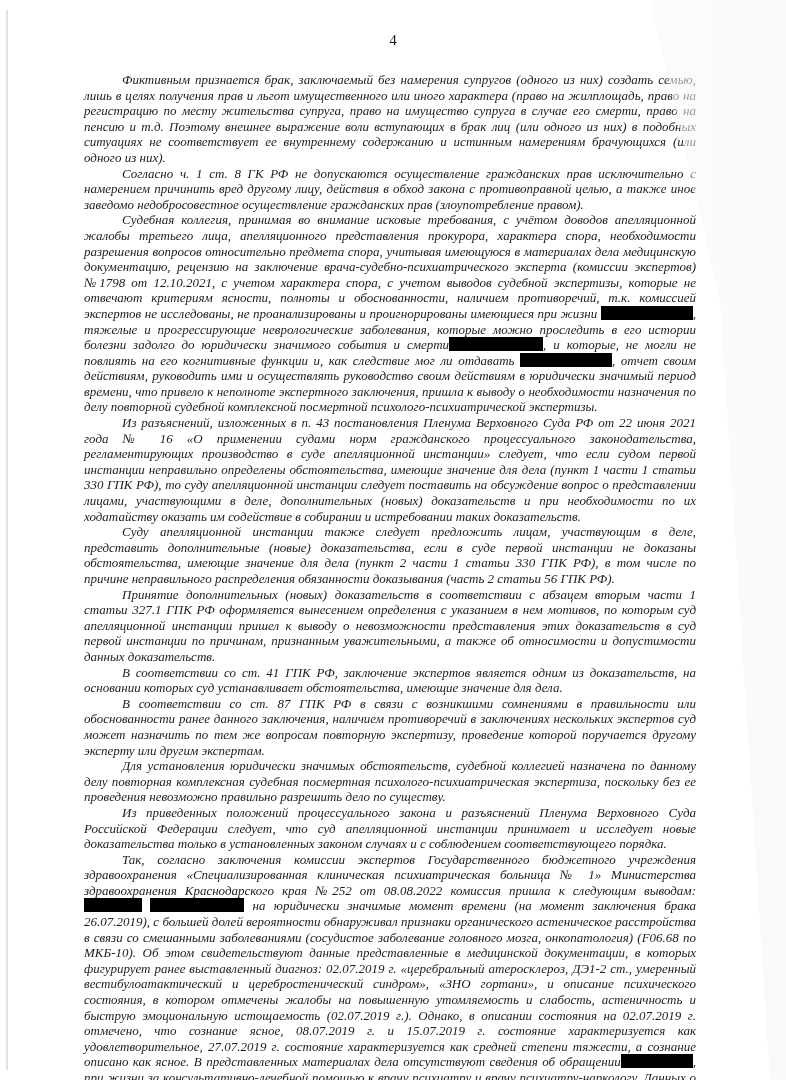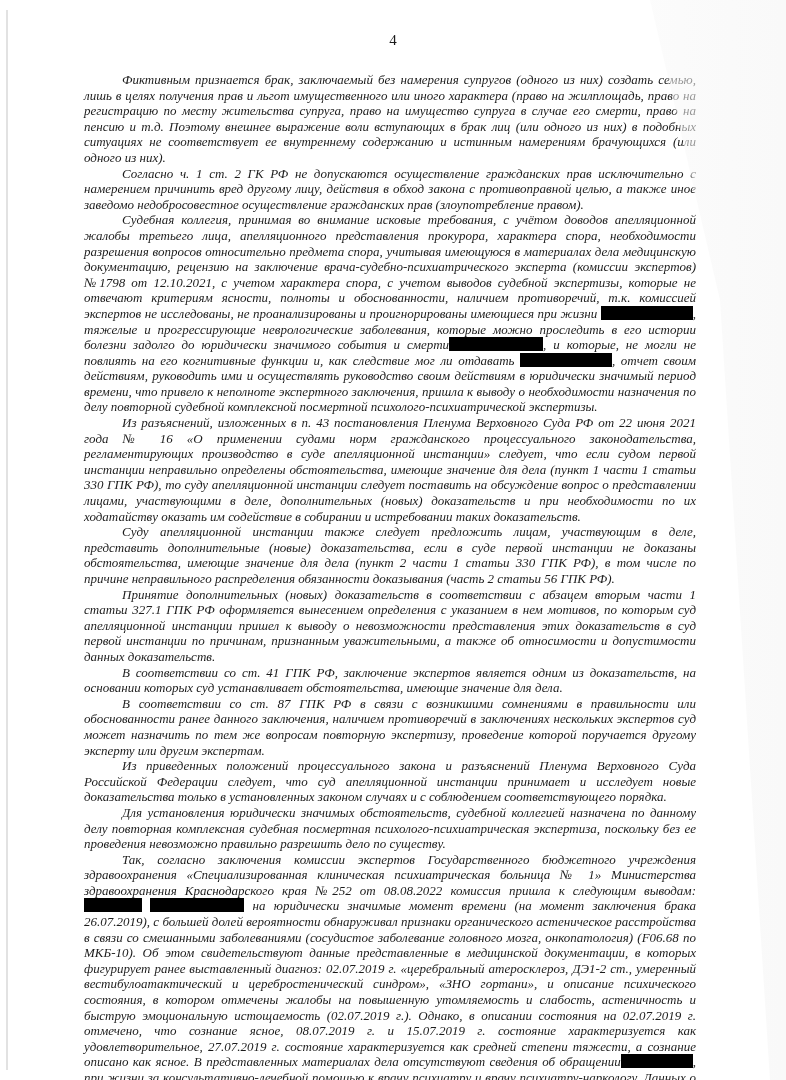--- a/index.html
+++ b/index.html
@@ -40,25 +40,25 @@
   }
 </style>
 </head>
 <body>
 
 <div class="page">
   <div class="leftedge"></div>
   <div class="pagenum">4</div>
   <div class="content" id="content">
       <p><span>Фиктивным признается брак, заключаемый без намерения супругов (одного из них) создать семью, лишь в целях получения прав и льгот имущественного или иного характера (право на жилплощадь, право на регистрацию по месту жительства супруга, право на имущество супруга в случае его смерти, право на пенсию и т.д. Поэтому внешнее выражение воли вступающих в брак лиц (или одного из них) в подобных ситуациях не соответствует ее внутреннему содержанию и истинным намерениям брачующихся (или одного из них).</span></p>
-      <p><span>Согласно ч. 1 ст. 2 ГК РФ не допускаются осуществление гражданских прав исключительно с намерением причинить вред другому лицу, действия в обход закона с противоправной целью, а также иное заведомо недобросовестное осуществление гражданских прав (злоупотребление правом).</span></p>
+      <p><span>Согласно ч. 1 ст. 8 ГК РФ не допускаются осуществление гражданских прав исключительно с намерением причинить вред другому лицу, действия в обход закона с противоправной целью, а также иное заведомо недобросовестное осуществление гражданских прав (злоупотребление правом).</span></p>
       <p><span>Судебная коллегия, принимая во внимание исковые требования, с учётом доводов апелляционной жалобы третьего лица, апелляционного представления прокурора, характера спора, необходимости разрешения вопросов относительно предмета спора, учитывая имеющуюся в материалах дела медицинскую документацию, рецензию на заключение врача-судебно-психиатрического эксперта (комиссии экспертов) №1798 от 12.10.2021, с учетом характера спора, с учетом выводов судебной экспертизы, которые не отвечают критериям ясности, полноты и обоснованности, наличием противоречий, т.к. комиссией экспертов не исследованы, не проанализированы и проигнорированы имеющиеся при жизни </span><span class="redact" style="width: 92px;"></span><span>, тяжелые и прогрессирующие неврологические заболевания, которые можно проследить в его истории болезни задолго до юридически значимого события и смерти</span><span class="redact" style="width: 94px;"></span><span>, и которые, не могли не повлиять на его когнитивные функции и, как следствие мог ли отдавать </span><span class="redact" style="width: 92px;"></span><span>, отчет своим действиям, руководить ими и осуществлять руководство своим действиям в юридически значимый период времени, что привело к неполноте экспертного заключения, пришла к выводу о необходимости назначения по делу повторной судебной комплексной посмертной психолого-психиатрической экспертизы.</span></p>
       <p><span>Из разъяснений, изложенных в п. 43 постановления Пленума Верховного Суда РФ от 22 июня 2021 года № 16 «О применении судами норм гражданского процессуального законодательства, регламентирующих производство в суде апелляционной инстанции» следует, что если судом первой инстанции неправильно определены обстоятельства, имеющие значение для дела (пункт 1 части 1 статьи 330 ГПК РФ), то суду апелляционной инстанции следует поставить на обсуждение вопрос о представлении лицами, участвующими в деле, дополнительных (новых) доказательств и при необходимости по их ходатайству оказать им содействие в собирании и истребовании таких доказательств.</span></p>
       <p><span>Суду апелляционной инстанции также следует предложить лицам, участвующим в деле, представить дополнительные (новые) доказательства, если в суде первой инстанции не доказаны обстоятельства, имеющие значение для дела (пункт 2 части 1 статьи 330 ГПК РФ), в том числе по причине неправильного распределения обязанности доказывания (часть 2 статьи 56 ГПК РФ).</span></p>
       <p><span>Принятие дополнительных (новых) доказательств в соответствии с абзацем вторым части 1 статьи 327.1 ГПК РФ оформляется вынесением определения с указанием в нем мотивов, по которым суд апелляционной инстанции пришел к выводу о невозможности представления этих доказательств в суд первой инстанции по причинам, признанным уважительными, а также об относимости и допустимости данных доказательств.</span></p>
       <p><span>В соответствии со ст. 41 ГПК РФ, заключение экспертов является одним из доказательств, на основании которых суд устанавливает обстоятельства, имеющие значение для дела.</span></p>
       <p><span>В соответствии со ст. 87 ГПК РФ в связи с возникшими сомнениями в правильности или обоснованности ранее данного заключения, наличием противоречий в заключениях нескольких экспертов суд может назначить по тем же вопросам повторную экспертизу, проведение которой поручается другому эксперту или другим экспертам.</span></p>
+      <p><span>Для установления юридически значимых обстоятельств, судебной коллегией назначена по данному делу повторная комплексная судебная посмертная психолого-психиатрическая экспертиза, поскольку без ее проведения невозможно правильно разрешить дело по существу.</span></p>
       <p><span>Из приведенных положений процессуального закона и разъяснений Пленума Верховного Суда Российской Федерации следует, что суд апелляционной инстанции принимает и исследует новые доказательства только в установленных законом случаях и с соблюдением соответствующего порядка.</span></p>
-      <p><span>Для установления юридически значимых обстоятельств, судебной коллегией назначена по данному делу повторная комплексная судебная посмертная психолого-психиатрическая экспертиза, поскольку без ее проведения невозможно правильно разрешить дело по существу.</span></p>
       <p><span>Так, согласно заключения комиссии экспертов Государственного бюджетного учреждения здравоохранения «Специализированная клиническая психиатрическая больница № 1» Министерства здравоохранения Краснодарского края №252 от 08.08.2022 комиссия пришла к следующим выводам: </span><span class="redact" style="width: 58px;"></span><span> </span><span class="redact" style="width: 94px;"></span><span> на юридически значимые момент времени (на момент заключения брака 26.07.2019), с большей долей вероятности обнаруживал признаки органического астеническое расстройства в связи со смешанными заболеваниями (сосудистое заболевание головного мозга, онкопатология) (F06.68 по МКБ-10). Об этом свидетельствуют данные представленные в медицинской документации, в которых фигурирует ранее выставленный диагноз: 02.07.2019 г. «церебральный атеросклероз, ДЭ1-2 ст., умеренный вестибулоатактический и церебростенический синдром», «ЗНО гортани», и описание психического состояния, в котором отмечены жалобы на повышенную утомляемость и слабость, астеничность и быструю эмоциональную истощаемость (02.07.2019 г.). Однако, в описании состояния на 02.07.2019 г. отмечено, что сознание ясное, 08.07.2019 г. и 15.07.2019 г. состояние характеризуется как удовлетворительное, 27.07.2019 г. состояние характеризуется как средней степени тяжести, а сознание описано как ясное. В представленных материалах дела отсутствуют сведения об обращении</span><span class="redact" style="width: 72px;"></span><span>, при жизни за консультативно-лечебной помощью к врачу психиатру и врачу психиатру-наркологу. Данных о нахождении на учете и диспансерном наблюдении у врача психиатра и врача психиатра-нарколога нет. Данные в представленных свидетельских показаниях малоинформативны, не полны и не отражают степень изменения психических функций. Прием</span></p>
     </div>
   <div class="fold"></div>
 </div>
 
 </body></html>

